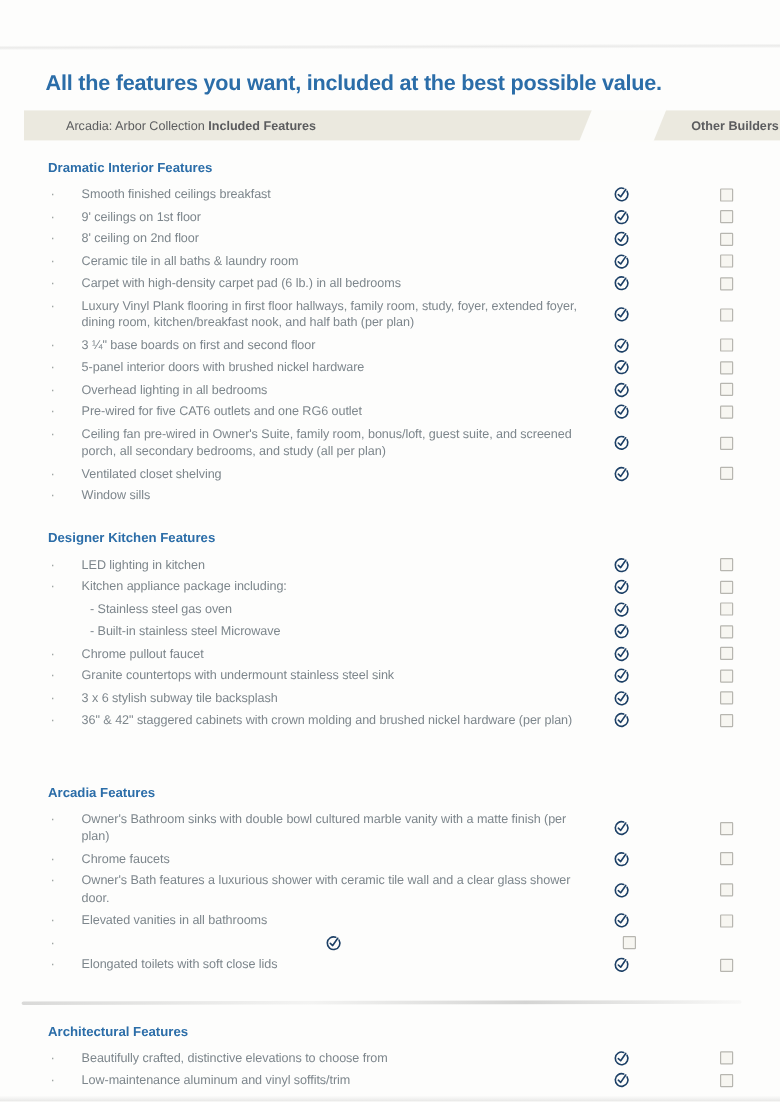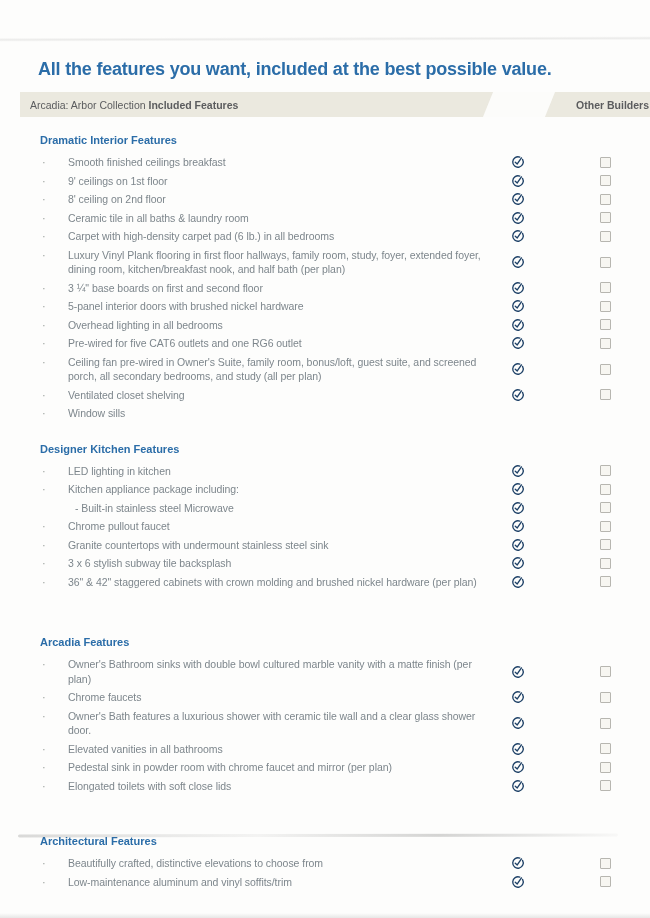--- a/index.html
+++ b/index.html
@@ -39,21 +39,21 @@
 
   .header-bar {
     position: relative;
     margin: 11px 0 0 20px;
     width: 630px; height: 25px;
     background: var(--header_bar_bg, #ebe9df);
     display: flex; align-items: center;
     font-size: 10.5px;
     color: var(--header_bar_text, #5b5c5e);
   }
-  .header-bar .bar-left { padding-left: 10px; white-space: nowrap; }
+  .header-bar .bar-left { padding-left: 35px; white-space: nowrap; }
   .header-bar .bar-left b { font-weight: 700; }
   .header-bar .bar-right {
     margin-left: auto; padding-right: 1px;
     font-weight: 700; white-space: nowrap;
   }
   .bar-gap {
     position: absolute; left: 468px; top: -1px; width: 62px; height: 27px;
     background: #fdfdfc; transform: skewX(-22deg); opacity: 0.92;
   }
 
@@ -331,20 +331,33 @@
       <svg class="check-icon" width="14" height="14" viewBox="0 0 24 24" fill="none" stroke="#1d4066" stroke-width="2.3" stroke-linecap="round" stroke-linejoin="round">
         <path d="M 19.79 7.5 A 9 9 0 1 1 15.08 3.54"></path>
         <path d="M 7.3 12.3 L 10.7 15.4 L 17.9 4.9"></path>
       </svg>
     </span>
     <span class="boxcell">
       <span class="cbox"></span>
     </span>
   </div>
 
+  <div class="row sub">
+    <span class="bullet">·</span>
+    <span class="txt">- Stainless steel gas oven</span>
+    <span class="checkcell">
+      <svg class="check-icon" width="14" height="14" viewBox="0 0 24 24" fill="none" stroke="#1d4066" stroke-width="2.3" stroke-linecap="round" stroke-linejoin="round">
+        <path d="M 19.79 7.5 A 9 9 0 1 1 15.08 3.54"></path>
+        <path d="M 7.3 12.3 L 10.7 15.4 L 17.9 4.9"></path>
+      </svg>
+    </span>
+    <span class="boxcell">
+      <span class="cbox"></span>
+    </span>
+  </div>
 
   <div class="row sub">
     <span class="bullet">·</span>
     <span class="txt">- Built-in stainless steel Microwave</span>
     <span class="checkcell">
       <svg class="check-icon" width="14" height="14" viewBox="0 0 24 24" fill="none" stroke="#1d4066" stroke-width="2.3" stroke-linecap="round" stroke-linejoin="round">
         <path d="M 19.79 7.5 A 9 9 0 1 1 15.08 3.54"></path>
         <path d="M 7.3 12.3 L 10.7 15.4 L 17.9 4.9"></path>
       </svg>
     </span>
@@ -466,21 +479,20 @@
         <path d="M 7.3 12.3 L 10.7 15.4 L 17.9 4.9"></path>
       </svg>
     </span>
     <span class="boxcell">
       <span class="cbox"></span>
     </span>
   </div>
 
   <div class="row">
     <span class="bullet">·</span>
-    <span class="txt">Pedestal sink in powder room with chrome faucet and mirror (per plan)</span>
     <span class="checkcell">
       <svg class="check-icon" width="14" height="14" viewBox="0 0 24 24" fill="none" stroke="#1d4066" stroke-width="2.3" stroke-linecap="round" stroke-linejoin="round">
         <path d="M 19.79 7.5 A 9 9 0 1 1 15.08 3.54"></path>
         <path d="M 7.3 12.3 L 10.7 15.4 L 17.9 4.9"></path>
       </svg>
     </span>
     <span class="boxcell">
       <span class="cbox"></span>
     </span>
   </div>

